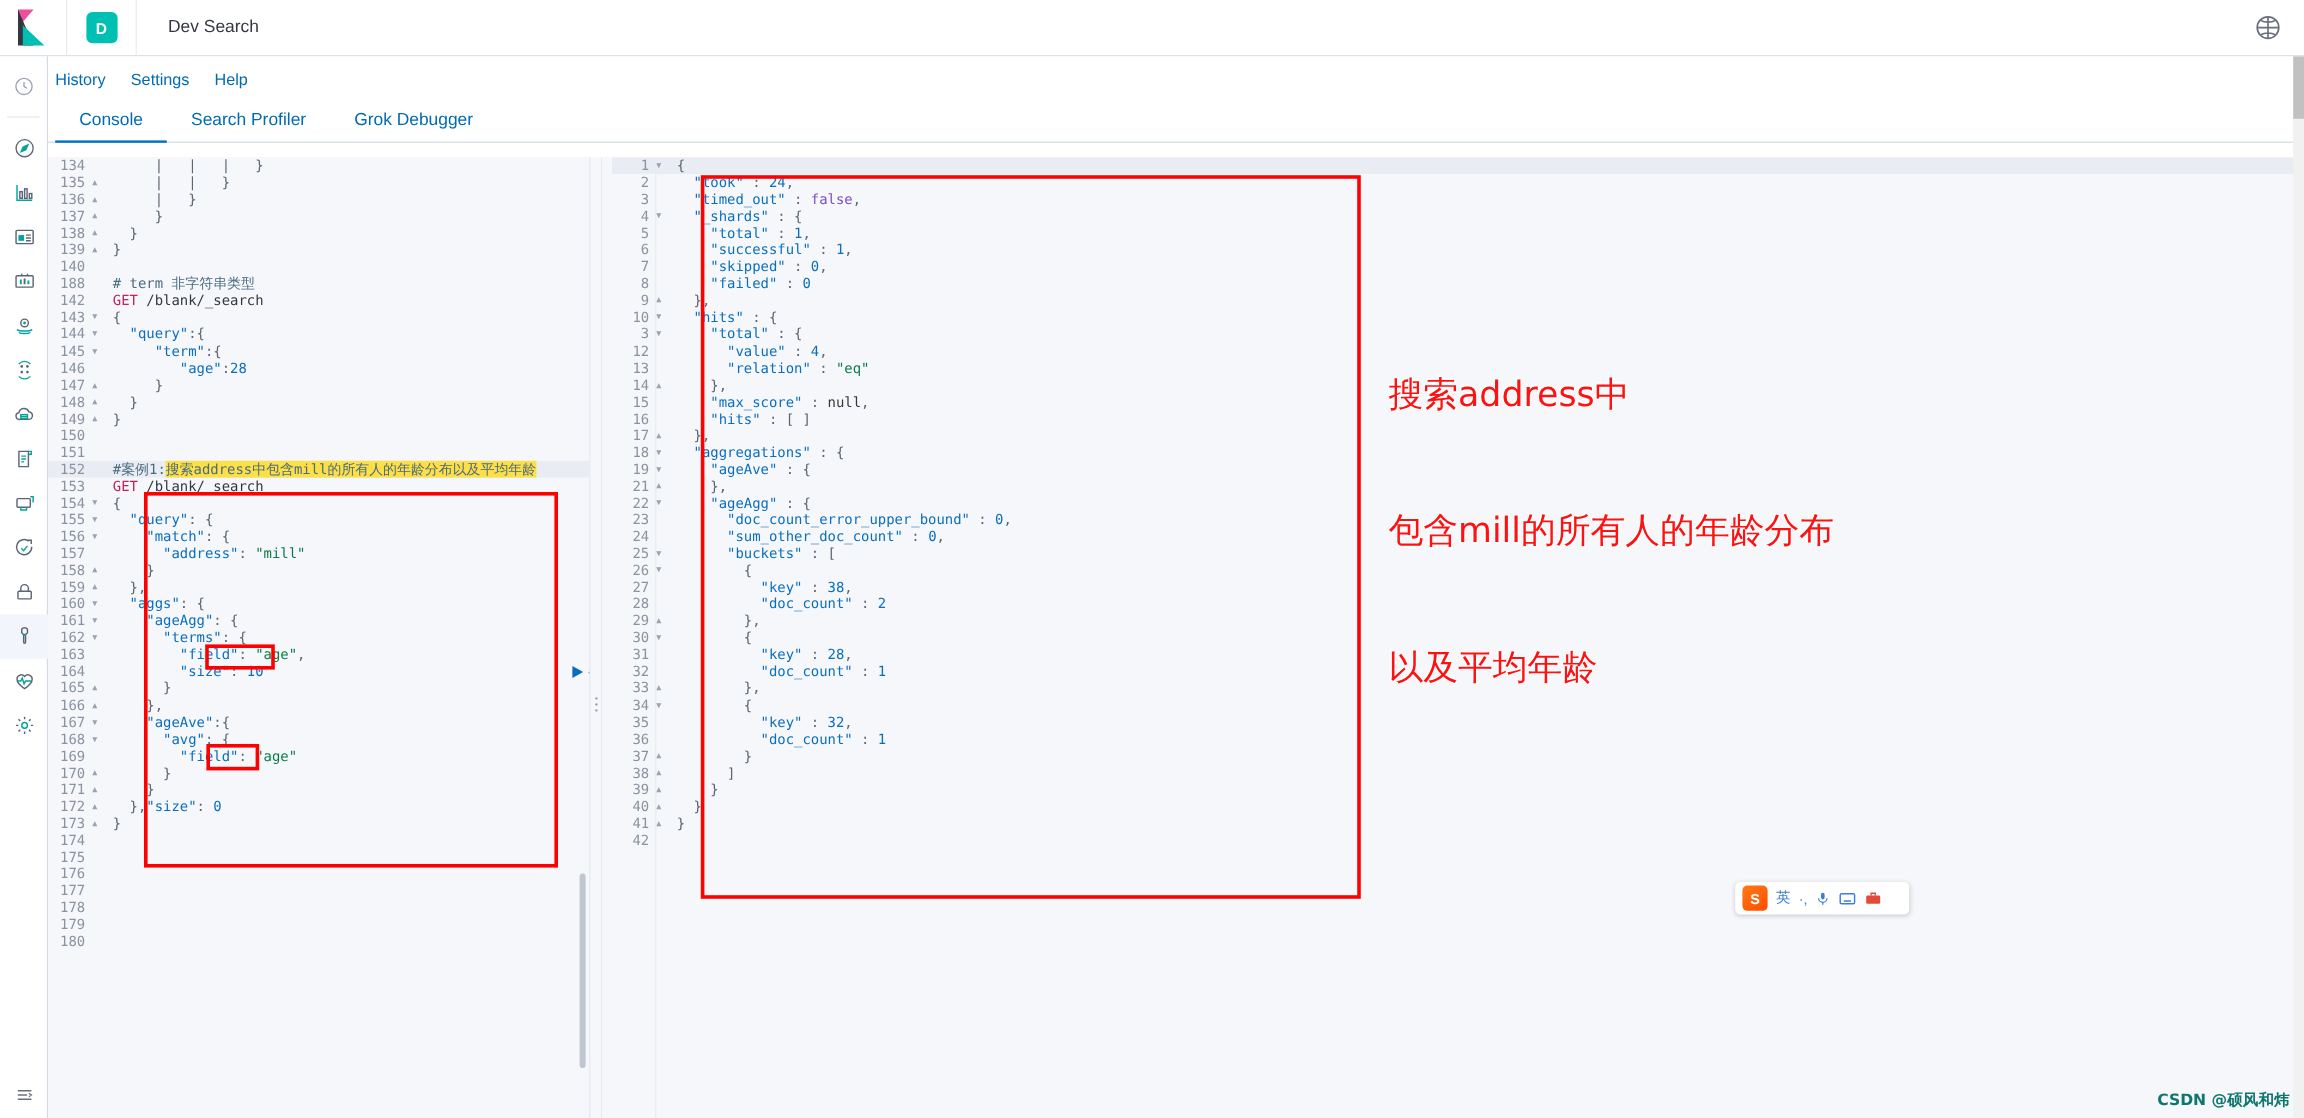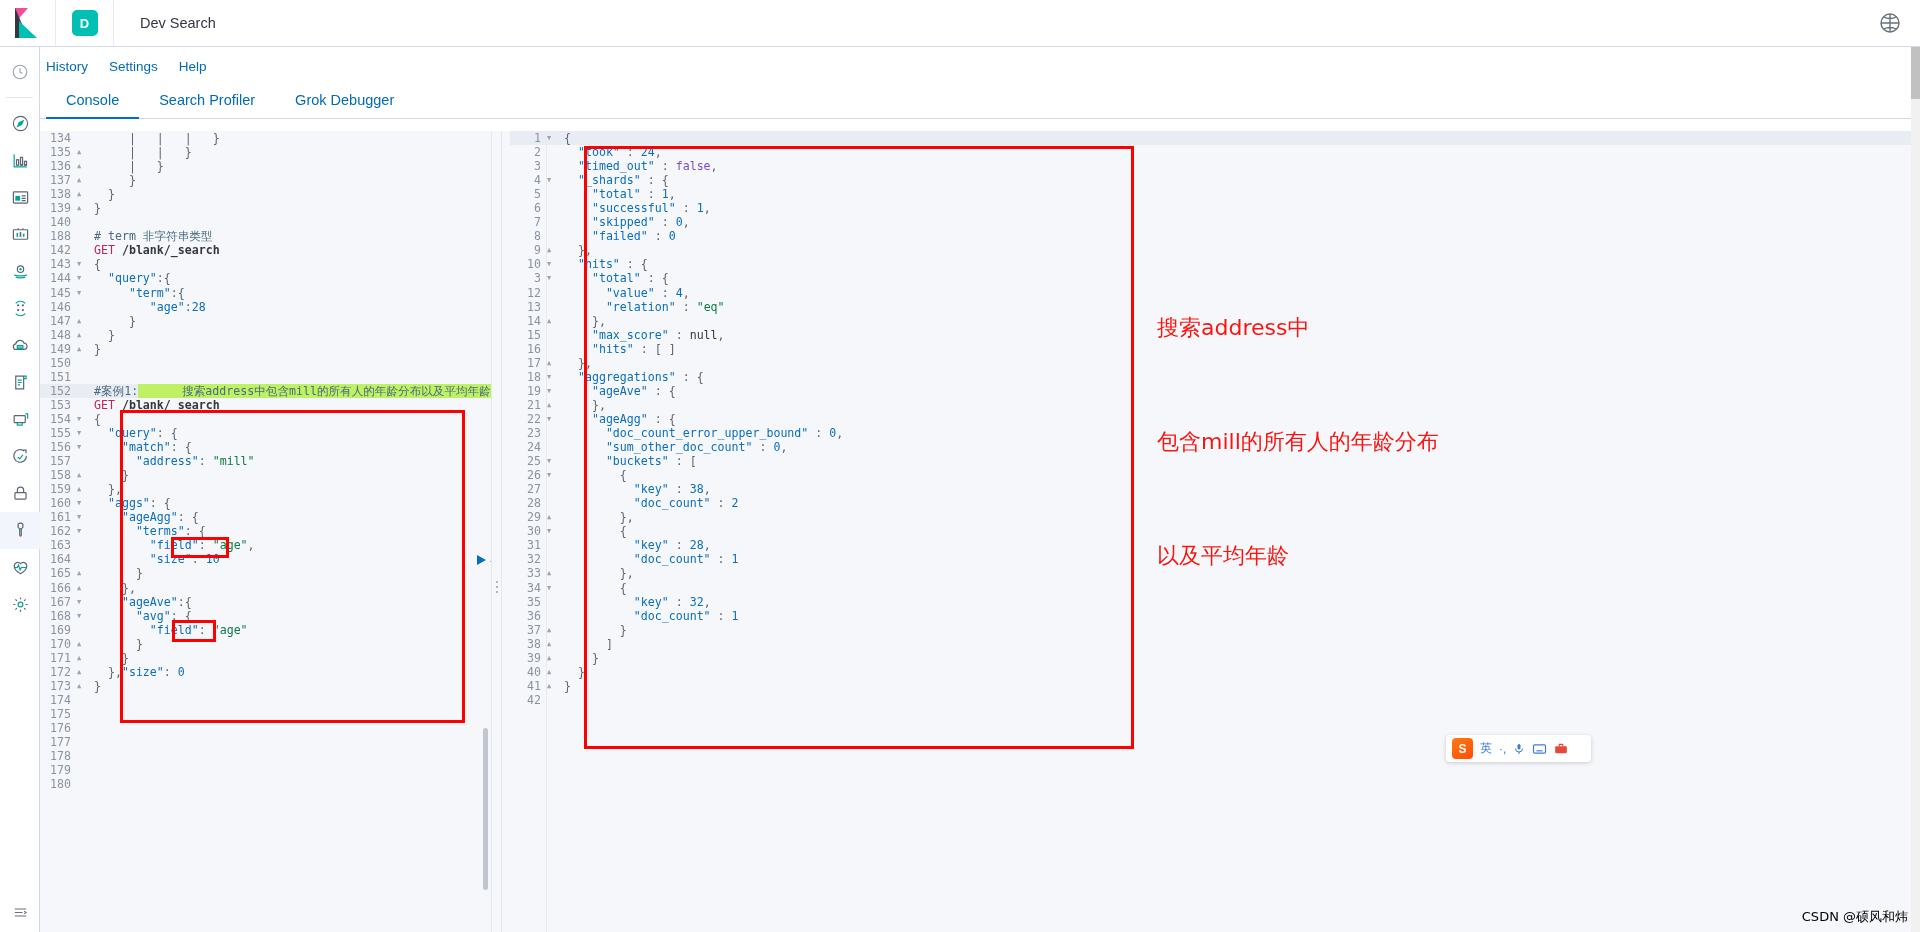--- a/index.html
+++ b/index.html
@@ -118,25 +118,25 @@
   }
 
   
   .t-key   { color: #0a6ebf; }
   .t-str   { color: #0a7d45; }
   .t-num   { color: #0a6ebf; }
   .t-bool  { color: #7b4cc9; }
   .t-null  { color: #343741; }
   .t-cmt   { color: #4a6b82; }
   .t-meth  { color: #c0235d; }
-  .t-url   { color: #343741; font-weight: bold; }
+  .t-url   { color: #343741; }
   .t-punct { color: #5b6573; }
 
   
-  .sel { background: #bef264; padding-left: 44px; }
+  .sel { background: #fde047; }
 
   
   .act-icons {
     position: absolute; left: 437px; top: 420px;
     display: flex; gap: 3px; align-items: center; z-index: 6;
   }
   .act-play { width: 0; height: 0; border-left: 9px solid #0a6ebf;
               border-top: 5px solid transparent; border-bottom: 5px solid transparent; }
   .act-wrench { color: #0a6ebf; }
 
@@ -149,21 +149,21 @@
 
   
   #editor-scrollbar {
     position: absolute; right: 3px; top: 597px; width: 5px; height: 162px;
     background: #c0c6d0; border-radius: 3px;
   }
 
   
   #red-annotation {
     position: absolute; left: 1117px; top: 186px; z-index: 9;
-    color: #ff1111; font-size: 22px; line-height: 38px;
+    color: #ff1111; font-size: 29px; line-height: 38px;
     font-family: "DejaVu Sans", sans-serif; white-space: pre;
     text-shadow: 0 0 2px #ffffff, 1px 1px 0 #ffffff, -1px -1px 0 #ffffff;
   }
 
   
   #ime-bar {
     position: absolute; left: 1406px; top: 688px; height: 27px;
     display: flex; align-items: center; gap: 7px;
     background: #ffffff; border-radius: 4px; padding: 0 6px;
     box-shadow: 0 1px 4px rgba(0,0,0,.18); z-index: 10;
@@ -174,22 +174,23 @@
     color: #fff; font-size: 12px; font-weight: 700;
     display: flex; align-items: center; justify-content: center;
   }
   .ime-item { font-size: 12px; color: #3a7fd5; display: flex; align-items: center; }
   .ime-sq { display:grid; grid-template-columns: 4px 4px; grid-template-rows: 4px 4px; gap:2px; }
   .ime-sq i { background: #3a7fd5; display:block; }
 
   
   #watermark {
     position: absolute; right: 12px; bottom: 6px;
-    font-size: 13px; color: #000000; z-index: 10;
+    font-size: 13px; color: #0f766e; z-index: 10;
     font-family: "DejaVu Sans", sans-serif;
+    font-weight: bold;
   }
 
   
   #rail-collapse {
     position: absolute; left: 0; bottom: 0; width: 40px; height: 40px;
     display: flex; align-items: center; justify-content: center; color: #69707d;
   }
 
   
   #win-scroll-track {

